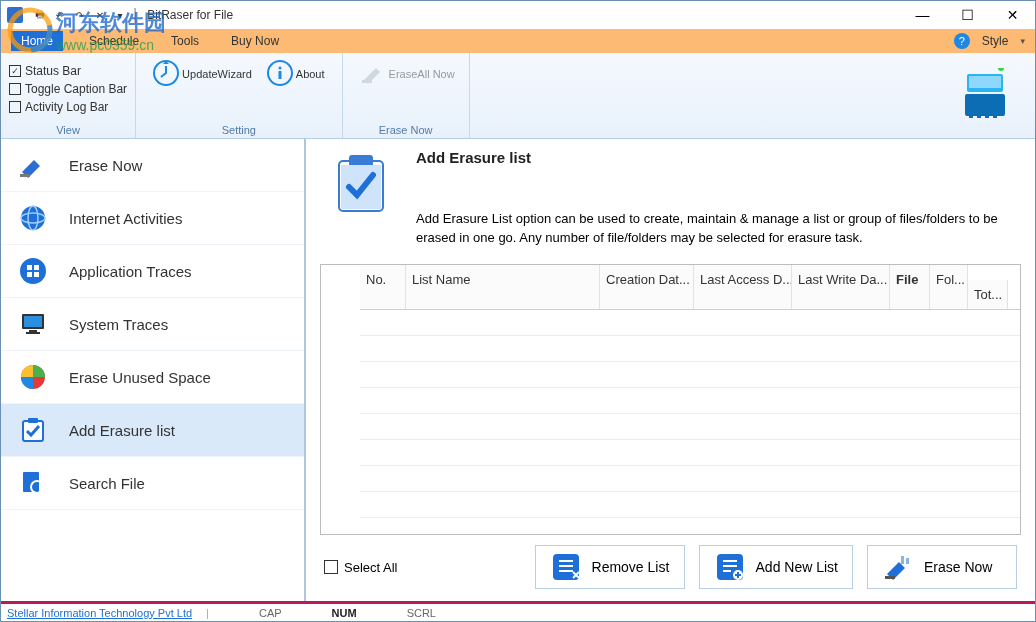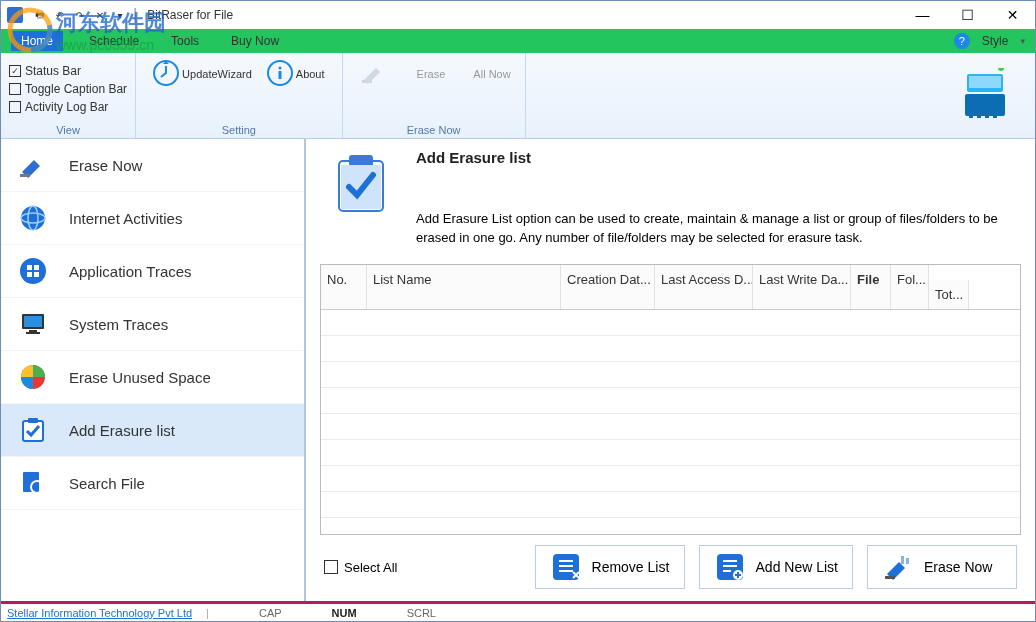--- a/index.html
+++ b/index.html
@@ -6,48 +6,48 @@
 body { width: 1036px; height: 622px; background: #fff; overflow: hidden; display: flex; flex-direction: column; border: 1px solid #6b8fb5; }
 .titlebar { height: 28px; background: #fff; display: flex; align-items: center; padding: 0 6px; position: relative; }
 .titlebar-left { display: flex; align-items: center; gap: 4px; }
 .titlebar-icon { width: 16px; height: 16px; background: #2c6fd1; border-radius: 2px; }
 .qat { display: flex; align-items: center; gap: 2px; margin-left: 4px; }
 .qat-btn { width: 18px; height: 18px; display: flex; align-items: center; justify-content: center; font-size: 10px; color: #333; cursor: pointer; }
 .qat-sep { color: #999; }
 .title-text { margin-left: 6px; font-size: 12px; color: #333; }
 .window-controls { position: absolute; right: 0; top: 0; display: flex; }
 .win-btn { width: 45px; height: 28px; display: flex; align-items: center; justify-content: center; font-size: 14px; cursor: pointer; }
-.menubar { height: 24px; background: #22c55e; display: flex; align-items: center; padding: 0 10px; gap: 20px; font-size: 12px; position: relative; }
+.menubar { height: 24px; background: #fdba74; display: flex; align-items: center; padding: 0 10px; gap: 20px; font-size: 12px; position: relative; }
 .menu-home { background: #1e6fd8; color: #fff; padding: 3px 10px; }
 .menu-item { color: #333; cursor: pointer; padding: 3px 6px; }
 .menu-right { position: absolute; right: 10px; display: flex; align-items: center; gap: 6px; }
 .help-icon { width: 16px; height: 16px; border-radius: 50%; background: #1e88e5; color: #fff; font-size: 11px; display: flex; align-items: center; justify-content: center; }
 .ribbon { height: 86px; background: linear-gradient(#f5f9fe, #e8f1fb); border-bottom: 1px solid #b4cfe8; display: flex; }
 .ribbon-group { display: flex; flex-direction: column; border-right: 1px solid #c5d8ec; padding: 2px 8px 0; position: relative; }
 .ribbon-group-body { display: flex; flex: 1; align-items: flex-start; }
 .ribbon-group-label { font-size: 11px; color: #527aa8; text-align: center; padding: 1px 0 2px; }
 .check-item { display: flex; align-items: center; gap: 4px; font-size: 12px; color: #333; padding: 2px 0; }
 .check-box { width: 12px; height: 12px; border: 1px solid #333; display: inline-flex; align-items: center; justify-content: center; font-size: 9px; }
 .ribbon-btn { display: flex; flex-direction: row; align-items: center; padding: 2px 6px; font-size: 11px; color: #333; cursor: pointer; min-width: 46px; }
-.ribbon-btn.disabled { color: #999; gap: 28px; }
+.ribbon-btn.disabled { color: #999; }
 .ribbon-icon { width: 32px; height: 32px; margin-bottom: 2px; display: flex; align-items: center; justify-content: center; }
 .logo-area { margin-left: auto; padding: 6px 20px; display: flex; align-items: center; }
 .logo-box { width: 60px; height: 60px; display: flex; align-items: center; justify-content: center; }
 .main-area { flex: 1; display: flex; background: #fff; overflow: hidden; }
 .sidebar { width: 305px; background: #fff; border-right: 2px solid #b0c6dd; overflow-y: auto; }
 .side-item { display: flex; align-items: center; padding: 10px 16px; gap: 20px; font-size: 15px; color: #333; cursor: pointer; border-bottom: 1px solid #eef4fa; }
 .side-item.active { background: #d9e9fa; }
 .side-icon { width: 32px; height: 32px; display: flex; align-items: center; justify-content: center; }
 .content { flex: 1; display: flex; flex-direction: column; padding: 10px 14px 6px; background: #fff; }
 .content-header { display: flex; gap: 16px; padding-bottom: 10px; }
 .content-header-icon { width: 80px; height: 70px; display: flex; align-items: center; justify-content: center; }
 .content-header-text { flex: 1; }
 .content-title { font-size: 15px; font-weight: bold; color: #222; margin-bottom: 6px; }
 .content-desc { font-size: 13px; line-height: 1.45; margin-top: 44px; }
-.table-wrap { flex: 1; border: 1px solid #bcbcbc; margin-top: 6px; overflow: hidden; display: flex; flex-direction: column; }
+.table-wrap { flex: 1; border: 1px solid #bcbcbc; margin-top: 6px; overflow: hidden; display: flex; flex-direction: column; padding-left: 39px; }
 .table-head { display: flex; background: #fff; border-bottom: 1px solid #ccc; }
 .th { font-size: 13px; color: #333; padding: 7px 6px; border-right: 1px solid #e2e2e2; background: #fbfbfb; white-space: nowrap; overflow: hidden; }
 .table-body { flex: 1; background: #fff; }
 .table-body .tr { height: 26px; border-bottom: 1px solid #ececec; }
 .bottom-bar { display: flex; align-items: center; padding: 10px 4px 6px; gap: 14px; }
 .select-all { display: flex; align-items: center; gap: 6px; font-size: 13px; }
 .btn-row { margin-left: auto; display: flex; gap: 14px; }
 .action-btn { display: flex; align-items: center; gap: 10px; border: 1px solid #b8cee4; background: #fff; padding: 5px 14px; font-size: 14px; cursor: pointer; min-width: 150px; }
 .action-icon { width: 32px; height: 32px; display: flex; align-items: center; justify-content: center; }
 .statusbar { height: 20px; background: #fff; border-top: 3px solid #be185d; display: flex; align-items: center; padding: 0 6px; font-size: 11px; gap: 14px; }

